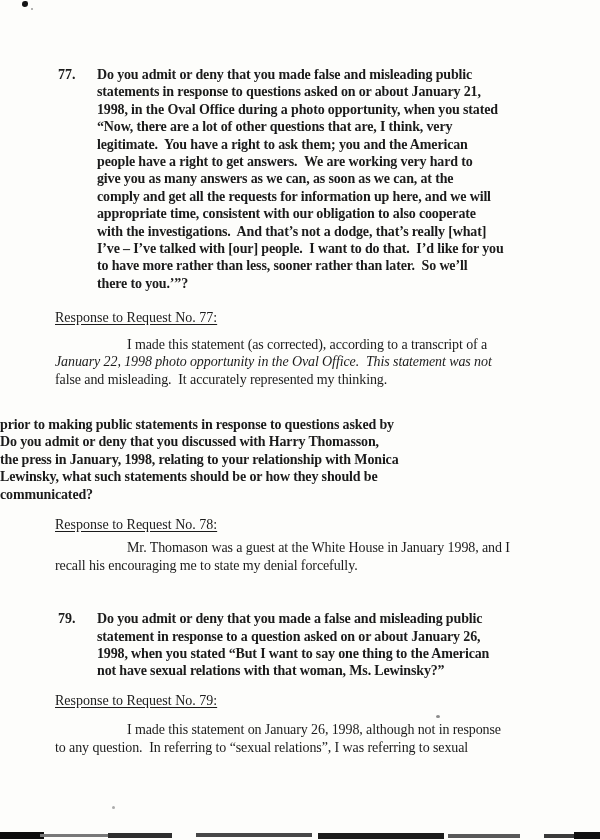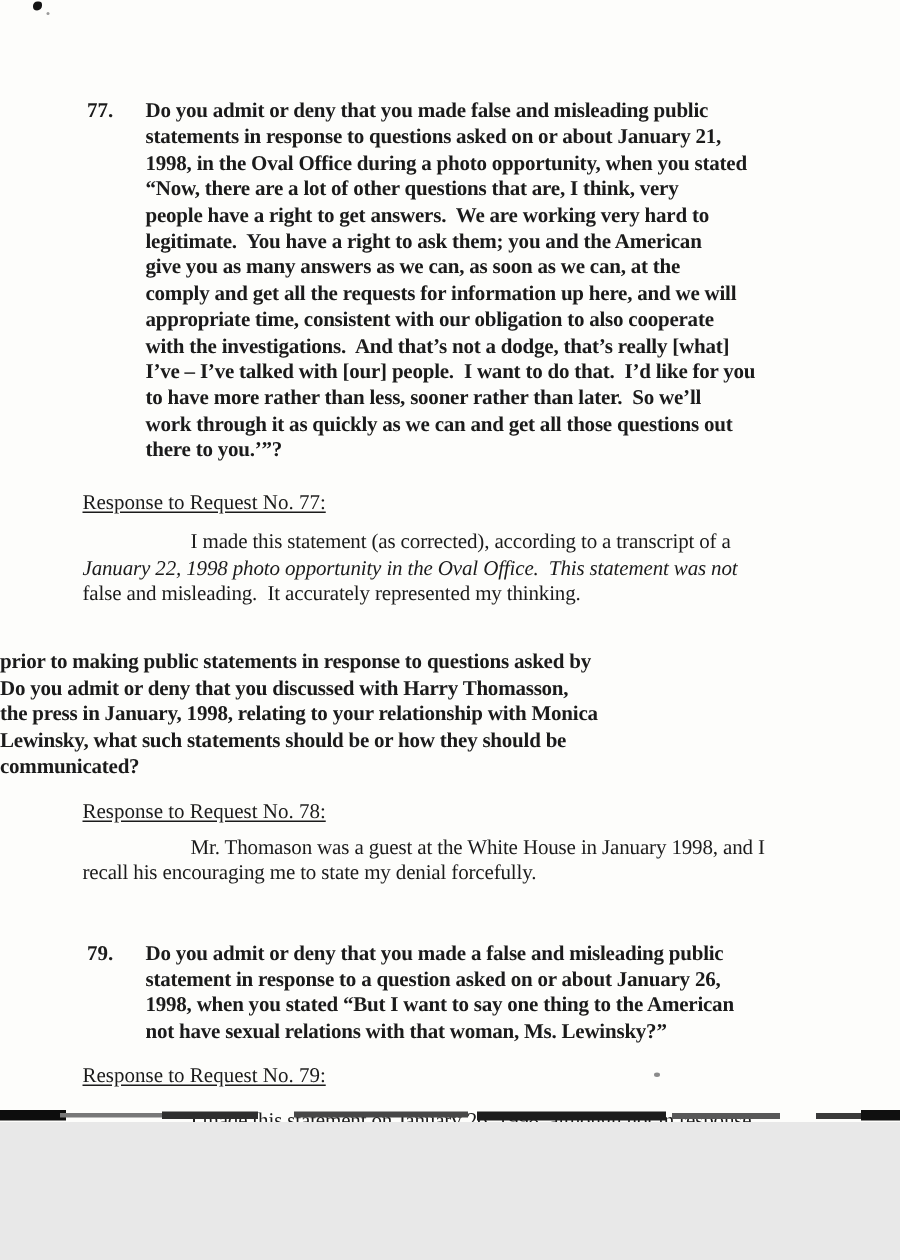--- a/index.html
+++ b/index.html
@@ -6,21 +6,21 @@
   body {
     font-family: "Liberation Serif", "DejaVu Serif", serif;
     font-size: 14px;
     line-height: 17.4px;
     color: #1b1b1b;
     background: #e8e8e8;
   }
   .page {
     position: relative;
     width: 600px;
-    height: 748px;
+    height: 840px;
     background: #fdfdfb;
     overflow: hidden;
   }
   .doc { position: relative; }
   .qa1 { margin-top: 66px; }
   .qa2 { margin-top: 28px; }
   .qa3 { margin-top: 36px; }
   .qrow { display: flex; }
   .qnum {
     width: 39px;
@@ -68,29 +68,28 @@
   <div class="doc">
 
     <div class="qa-item qa1">
       <div class="qrow">
         <div class="qnum">77.</div>
         <div class="qlines">
             <div class="line">Do you admit or deny that you made false and misleading public</div>
             <div class="line">statements in response to questions asked on or about January 21,</div>
             <div class="line">1998, in the Oval Office during a photo opportunity, when you stated</div>
             <div class="line">“Now, there are a lot of other questions that are, I think, very</div>
+            <div class="line">legitimate.  You have a right to ask them; you and the American</div>
             <div class="line">people have a right to get answers.  We are working very hard to</div>
-            <div class="line">legitimate.  You have a right to ask them; you and the American</div>
             <div class="line">give you as many answers as we can, as soon as we can, at the</div>
             <div class="line">comply and get all the requests for information up here, and we will</div>
             <div class="line">appropriate time, consistent with our obligation to also cooperate</div>
             <div class="line">with the investigations.  And that’s not a dodge, that’s really [what]</div>
             <div class="line">I’ve – I’ve talked with [our] people.  I want to do that.  I’d like for you</div>
             <div class="line">to have more rather than less, sooner rather than later.  So we’ll</div>
-            <div class="line">work through it as quickly as we can and get all those questions out</div>
             <div class="line">there to you.’”?</div>
           </div>
       </div>
       <div class="rhead">
         <span class="u">Response to Request No. 77:</span>
       </div>
       <div class="rbody">
           <div class="line">I made this statement (as corrected), according to a transcript of a</div>
           <div class="line italic">January 22, 1998 photo opportunity in the Oval Office.  This statement was not</div>
           <div class="line">false and misleading.  It accurately represented my thinking.</div>

